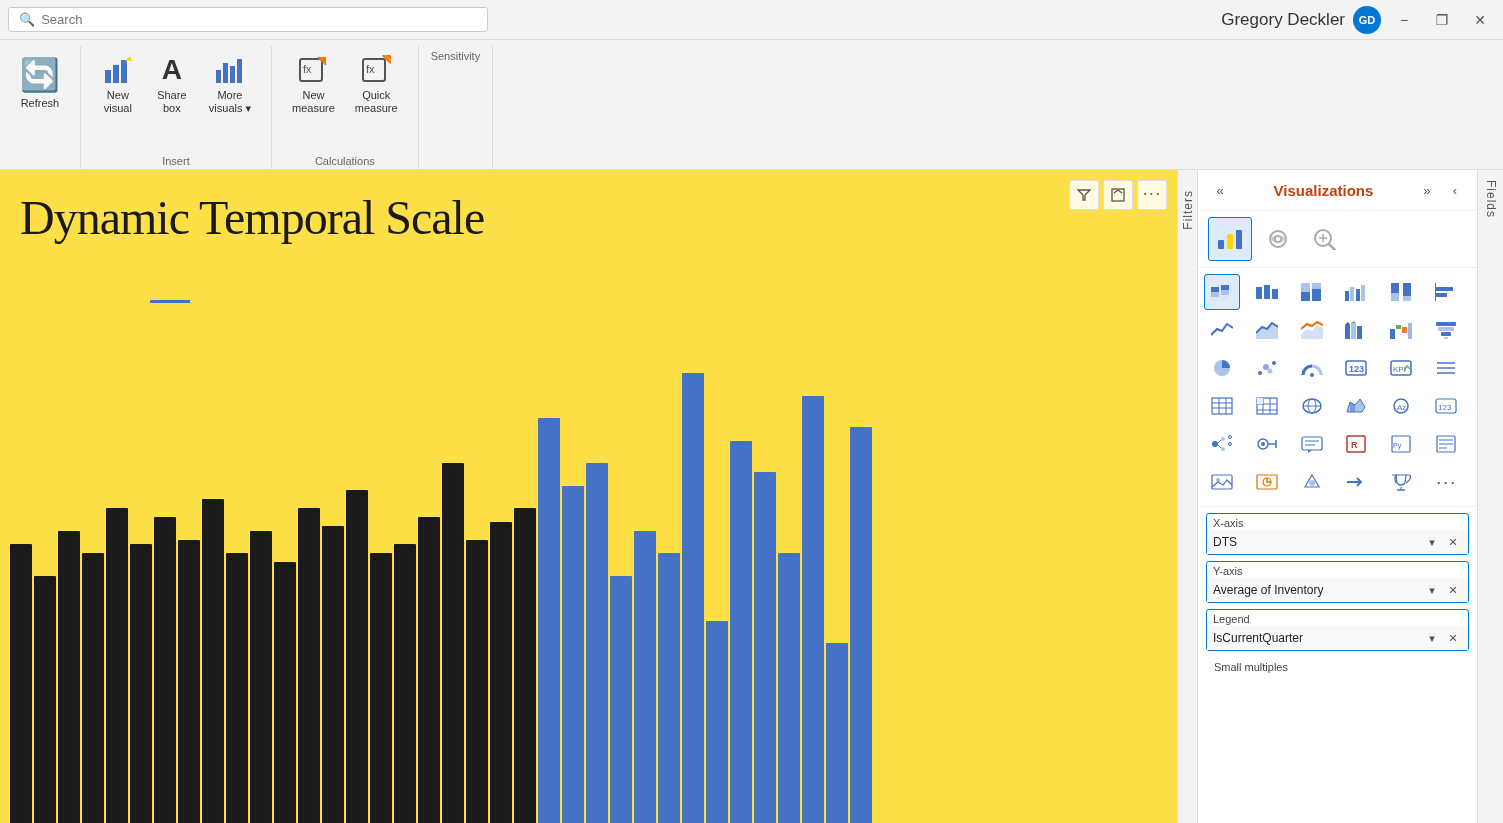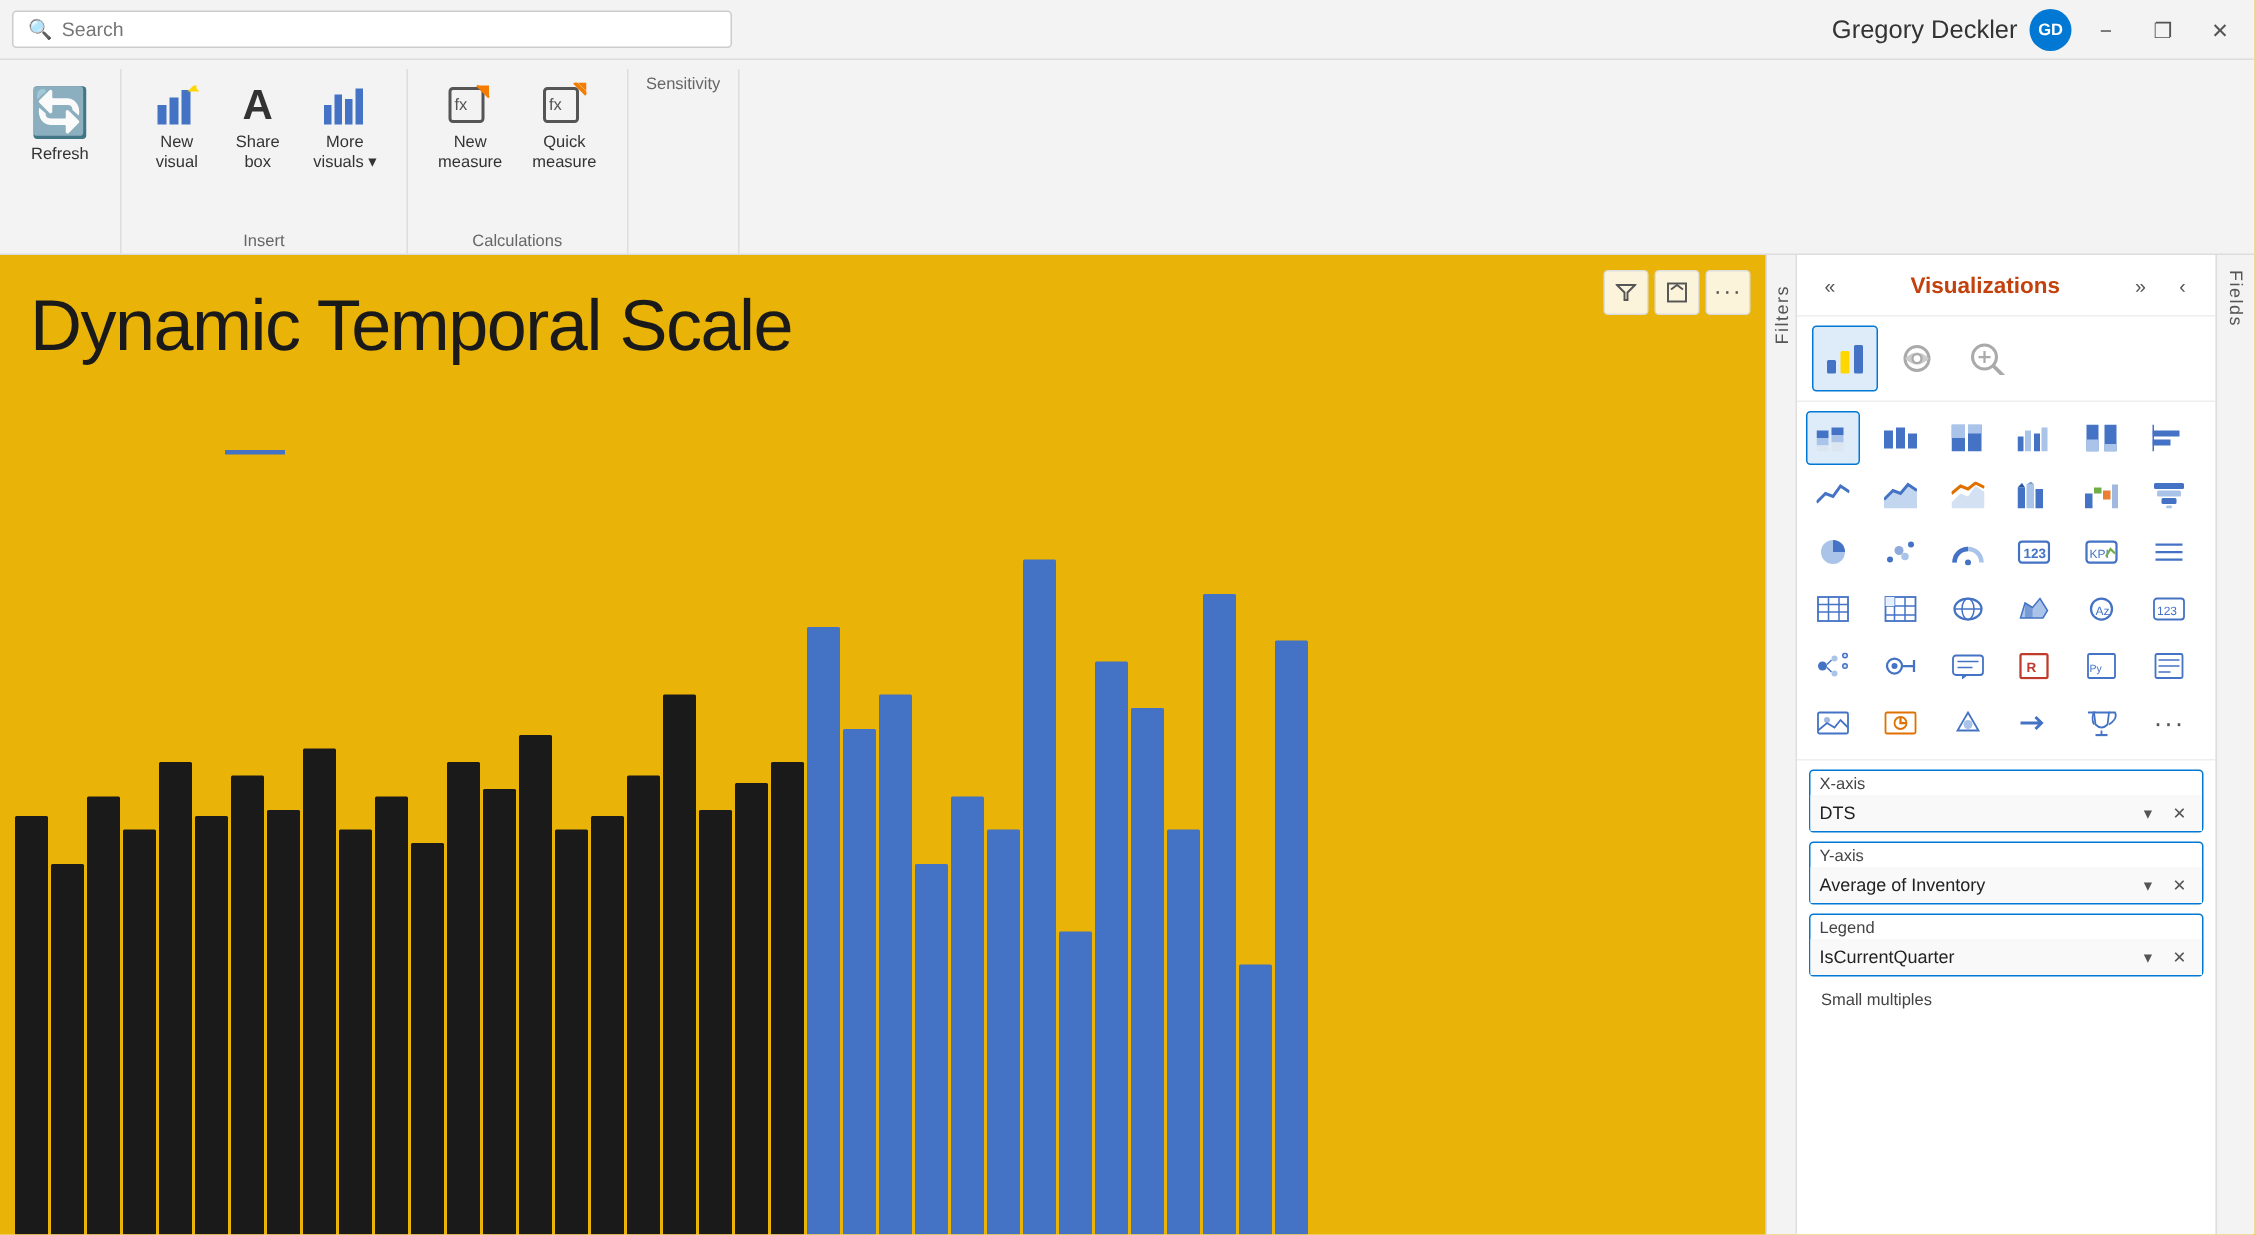--- a/index.html
+++ b/index.html
@@ -108,23 +108,24 @@
     
     .main-content {
       display: flex;
       height: calc(823px - 40px - 130px);
       
     }
 
     
     .chart-area {
       flex: 1;
-      background: #eab308;
+      background: #fde047;
       position: relative;
       overflow: hidden;
+      font-family: Liberation Serif, serif;
     }
     .chart-title {
       font-size: 48px;
       font-weight: 300;
       color: #1a1a1a;
       padding: 20px 30px 10px 20px;
       letter-spacing: -1px;
     }
     .chart-toolbar {
       position: absolute;

